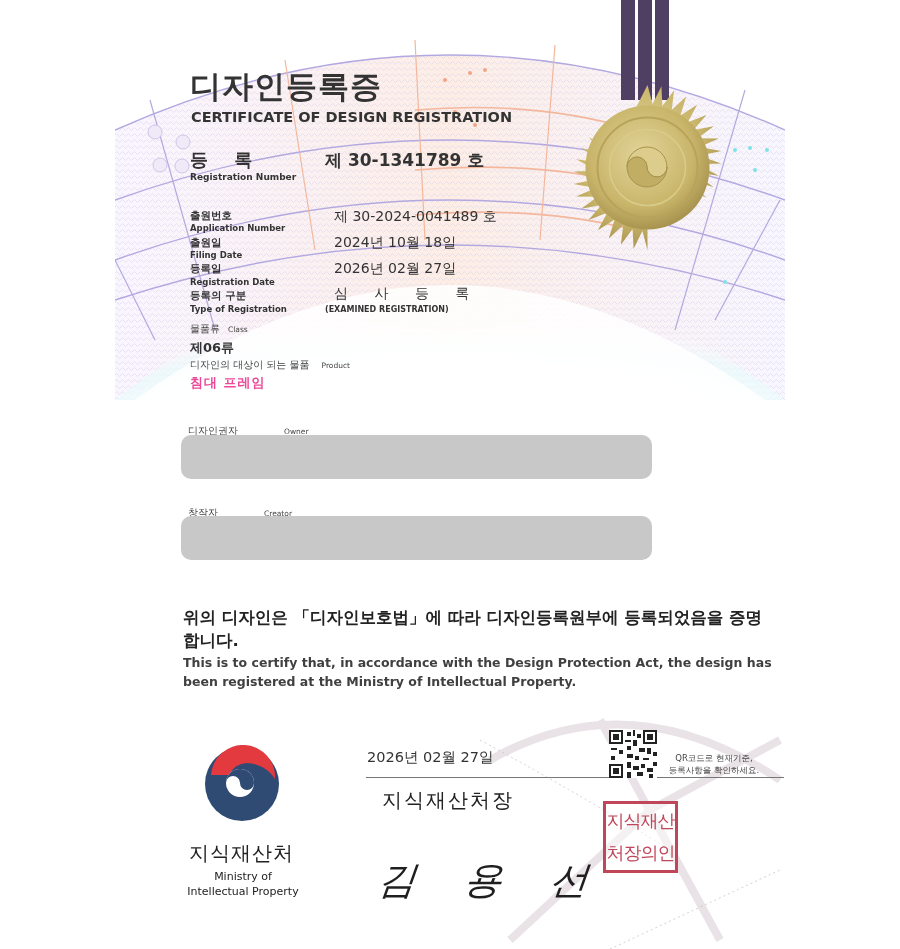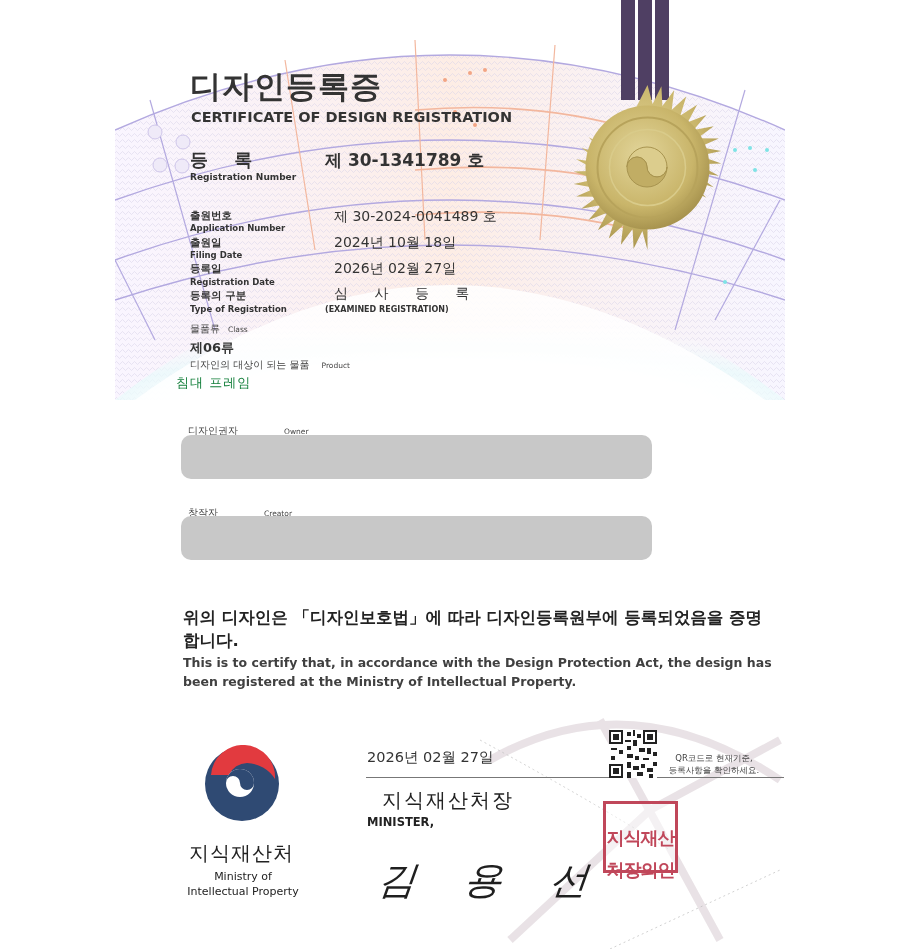--- a/index.html
+++ b/index.html
@@ -34,21 +34,21 @@
     .field-en { position: absolute; left: 190px; font-size: 8.5px; color: #333; font-weight: bold; }
     .field-val { position: absolute; left: 325px; font-size: 14px; font-weight: normal; color: #333; margin-left: 9px; }
     .field-val.spaced { letter-spacing: 11px; }
     .field-sub { position: absolute; left: 325px; top: 305px; font-size: 8px; font-weight: bold; color: #333; }
 
     .class-label { position: absolute; left: 190px; top: 322px; font-size: 10px; color: #444; }
     .class-label small { font-size: 7.5px; margin-left: 8px; color: #444; }
     .class-val { position: absolute; left: 190px; top: 339px; font-size: 13px; font-weight: bold; color: #333; }
     .product-label { position: absolute; left: 190px; top: 358px; font-size: 10px; color: #444; text-align: right; }
     .product-label small { font-size: 7.5px; margin-left: 12px; color: #444; }
-    .product-val { position: absolute; left: 176px; top: 374px; font-size: 13px; font-weight: normal; color: #15803d; letter-spacing: 1px; }
+    .product-val { position: absolute; left: 190px; top: 374px; font-size: 13px; font-weight: bold; color: #ec4899; letter-spacing: 1px; }
 
     
     .party-label { position: absolute; left: 188px; font-size: 10px; color: #444; }
     .party-label small { font-size: 7.5px; margin-left: 10px; color: #444; padding-left: 36px; }
     .redacted { position: absolute; left: 181px; width: 471px; height: 44px; background: #c8c8c8; border-radius: 10px; }
 
     
     .cert-ko { position: absolute; left: 183px; top: 606px; font-size: 16.5px; font-weight: bold; color: #222; line-height: 23px; width: 580px; }
     .cert-en { position: absolute; left: 183px; top: 653px; font-size: 12.5px; font-weight: bold; color: #404040; line-height: 19px; width: 600px; }
 
@@ -60,21 +60,21 @@
     
     .issue-date { position: absolute; left: 367px; top: 748px; font-size: 14.5px; color: #333; }
     .issue-line { position: absolute; left: 366px; top: 777px; width: 418px; height: 1px; background: #777; }
     .minister-ko { position: absolute; left: 382px; top: 787px; font-size: 20px; font-weight: normal; color: #222; letter-spacing: 2px; }
     .minister-en { position: absolute; left: 367px; top: 813px; font-size: 11.5px; font-weight: bold; color: #222; line-height: 18px; }
     .signature { position: absolute; left: 378px; top: 855px; font-family: "DejaVu Serif", serif; font-size: 38px; color: #1f1f1f; letter-spacing: 18px; font-style: italic; transform: skewX(-6deg); }
 
     .qr { position: absolute; left: 609px; top: 730px; width: 48px; height: 48px; }
     .qr-note { position: absolute; left: 664px; top: 752px; font-size: 8.5px; color: #444; line-height: 12px; text-align: center; width: 100px; }
 
-    .stamp { position: absolute; left: 603px; top: 801px; width: 75px; height: 72px; border: 3px solid #c0475a; color: #c0475a; font-size: 18px; line-height: 32px; text-align: center; letter-spacing: -1px; padding-top: 18px; font-weight: bold; background: rgba(255,255,255,0.5);}
+    .stamp { position: absolute; left: 603px; top: 801px; width: 75px; height: 72px; border: 3px solid #c0475a; color: #c0475a; font-size: 18px; line-height: 32px; text-align: center; letter-spacing: -1px; padding-top: 1px; font-weight: normal; background: rgba(255,255,255,0.5);}
   </style>
 </head>
 <body>
 
 <div class="bg-top">
   <svg width="670" height="400" viewBox="0 0 670 400">
     <defs>
       <radialGradient id="fadeBottom" cx="50%" cy="110%" r="70%">
         <stop offset="0%" stop-color="#ffffff" stop-opacity="1"></stop>
         <stop offset="55%" stop-color="#ffffff" stop-opacity="0.9"></stop>
@@ -287,21 +287,20 @@
     </g>
   </svg>
 </div>
 <div class="qr-note">
   <div>QR코드로 현재기준,</div>
   <div>등록사항을 확인하세요.</div>
 </div>
 
 <div class="minister-ko">지식재산처장</div>
 <div class="minister-en">
-  <div>MINISTER,</div>
 </div>
 
 <div class="signature">김 용 선</div>
 
 <div class="stamp">
   <div>지식재산</div>
   <div>처장의인</div>
 </div>
 
 </body></html>

